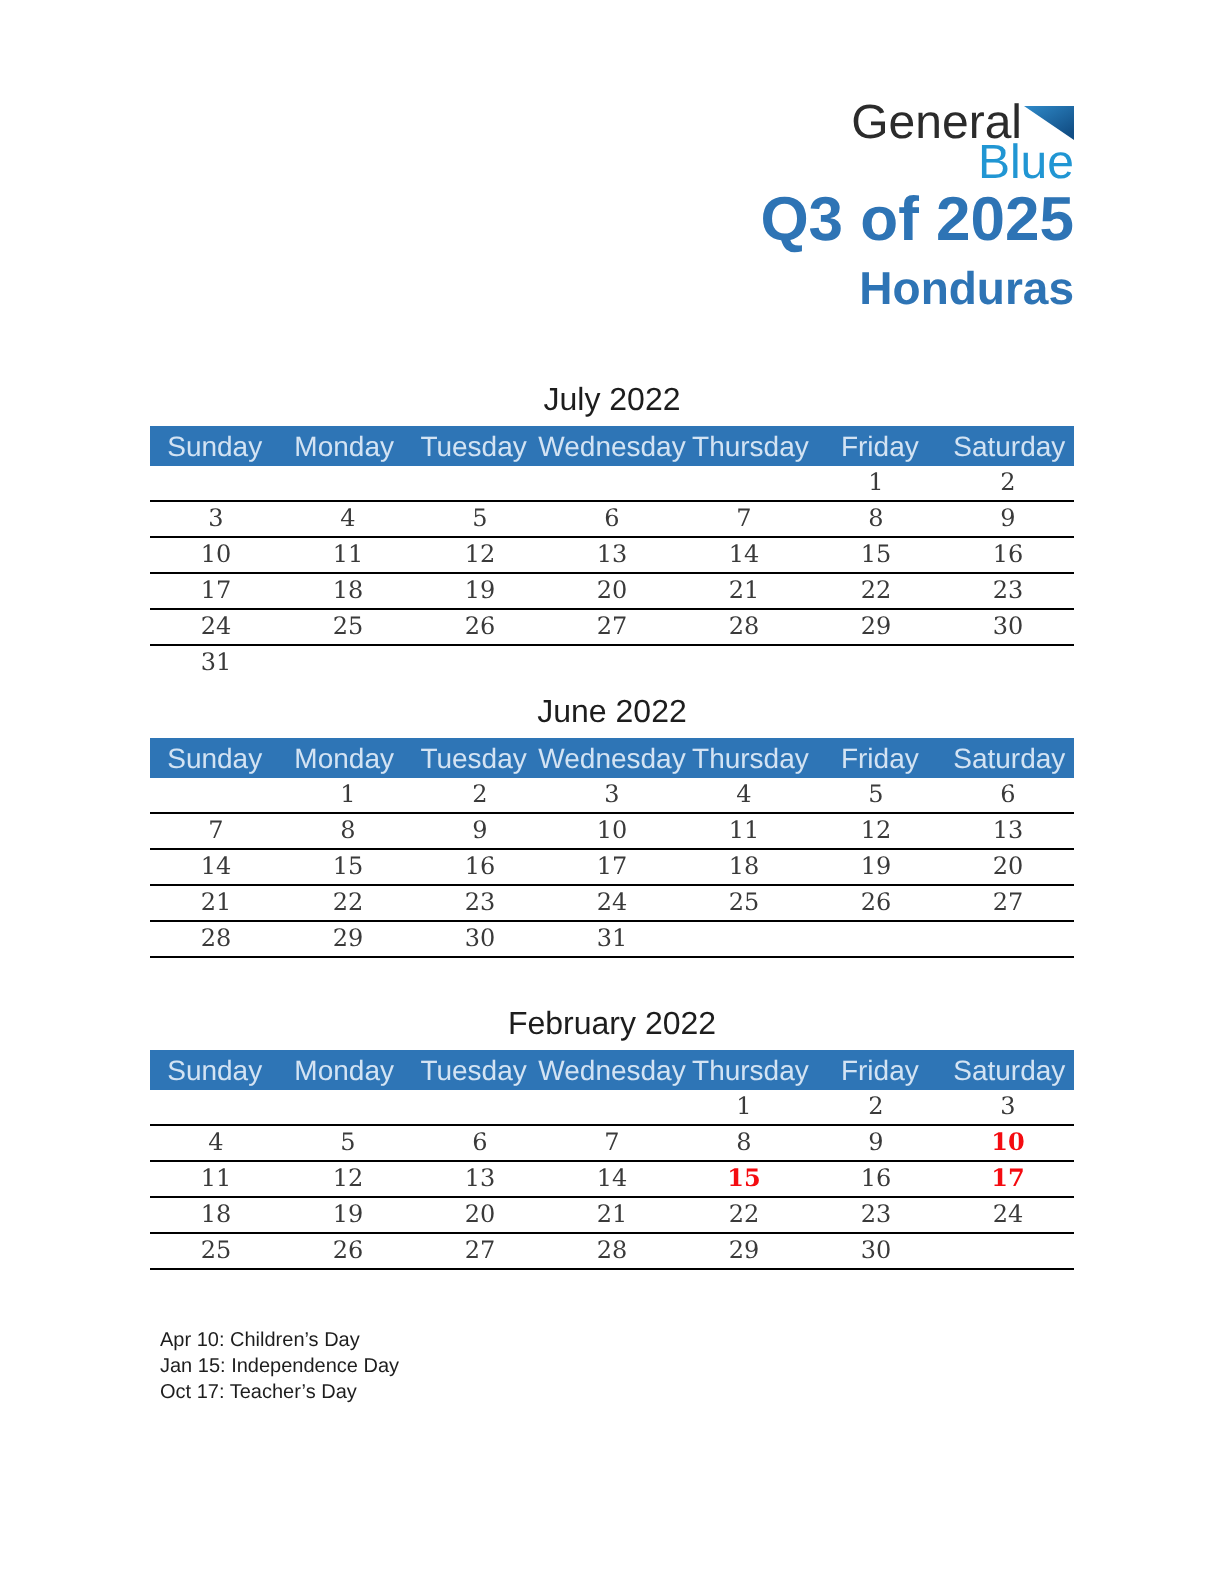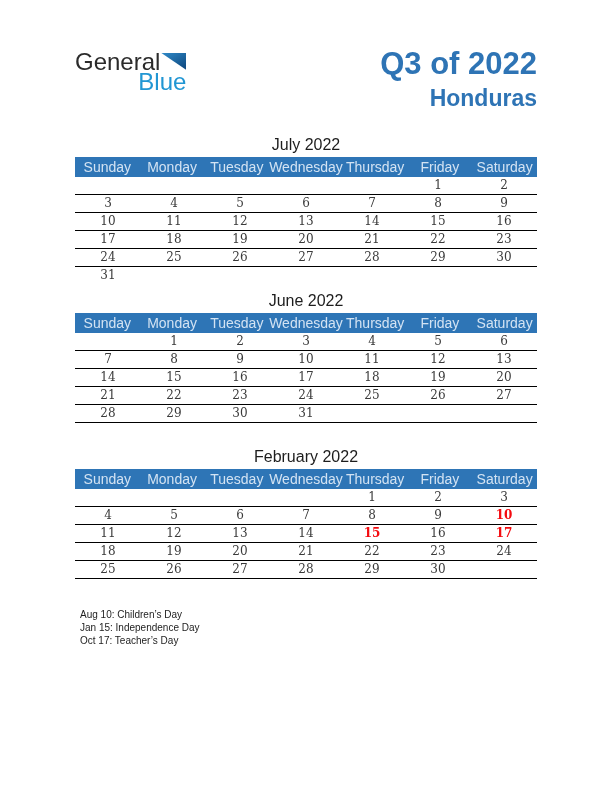--- a/index.html
+++ b/index.html
@@ -7,38 +7,38 @@
   .page {
     position:relative;
     width:612px; height:792px;
     background:#fff;
     font-family:"Liberation Sans", sans-serif;
     overflow:hidden;
   }
   .content { padding:48px 75px 0 75px; }
 
   
-  .header-row { display:flex; justify-content:space-between; align-items:flex-start; }
+  .header-row { display:flex; justify-content:space-between; align-items:flex-end;flex-direction:column; }
   .logo { display:inline-block; padding-top:2px; }
   .logo-top { display:flex; align-items:flex-start; }
   .logo-general { font-size:24px; color:#2b2b2b; line-height:1; }
   .logo-triangle {
     width:25px; height:17px; margin-top:3px; margin-left:1px;
     background:linear-gradient(150deg, var(--logo-triangle-blue) 0%, #124f86 85%);
     clip-path:polygon(0 0, 100% 0, 100% 100%);
   }
   .logo-bottom { text-align:right; font-size:24px; line-height:1; color:var(--logo-blue); margin-top:-4px; }
 
   .titles { text-align:right; }
   .q-title { font-size:31px; font-weight:700; color:var(--title-blue); line-height:1.05; }
   .region  { font-size:23px; font-weight:700; color:var(--title-blue); margin-top:4px; }
 
   
   .month { margin-top:6px; }
-  .month.first { margin-top:23px; }
+  .month.first { margin-top:33px; }
   .month-title { text-align:center; font-size:16px; color:#1d1d1d; height:19px; line-height:19px; margin-bottom:3px; }
   .weekday-row { display:flex; height:20px; background:var(--accent-blue); }
   .wd-cell { flex:1; text-align:center; font-size:14px; line-height:20px; color:#d3e3f3; }
   .week-row { display:flex; height:18px; border-bottom:1px solid #000; }
   .week-row:last-child { border-bottom:none; }
   .day-cell {
     flex:1; text-align:center;
     font-family:"DejaVu Serif", serif;
     font-size:12px; line-height:17px; color:#3a3a3a;
   }
@@ -56,21 +56,21 @@
 
     <div class="header-row">
       <div class="logo">
         <div class="logo-top">
           <span class="logo-general">General</span>
           <span class="logo-triangle"></span>
         </div>
         <div class="logo-bottom">Blue</div>
       </div>
       <div class="titles">
-        <div class="q-title">Q3 of 2022</div>
+        <div class="q-title">Q3 of 2025</div>
         <div class="region">Honduras</div>
       </div>
     </div>
 
     <div class="month first">
       <div class="month-title">July 2022</div>
       <div class="weekday-row">
           <div class="wd-cell">Sunday</div>
           <div class="wd-cell">Monday</div>
           <div class="wd-cell">Tuesday</div>
@@ -269,19 +269,19 @@
             <div class="day-cell"></div>
             <div class="day-cell"></div>
             <div class="day-cell"></div>
             <div class="day-cell"></div>
             <div class="day-cell"></div>
           </div>
         </div>
     </div>
 
     <div class="holidays">
-        <div class="holiday-note">Aug 10: Children’s Day</div>
+        <div class="holiday-note">Apr 10: Children’s Day</div>
         <div class="holiday-note">Jan 15: Independence Day</div>
         <div class="holiday-note">Oct 17: Teacher’s Day</div>
       </div>
 
   </div>
 </div>
 
 </body></html>

